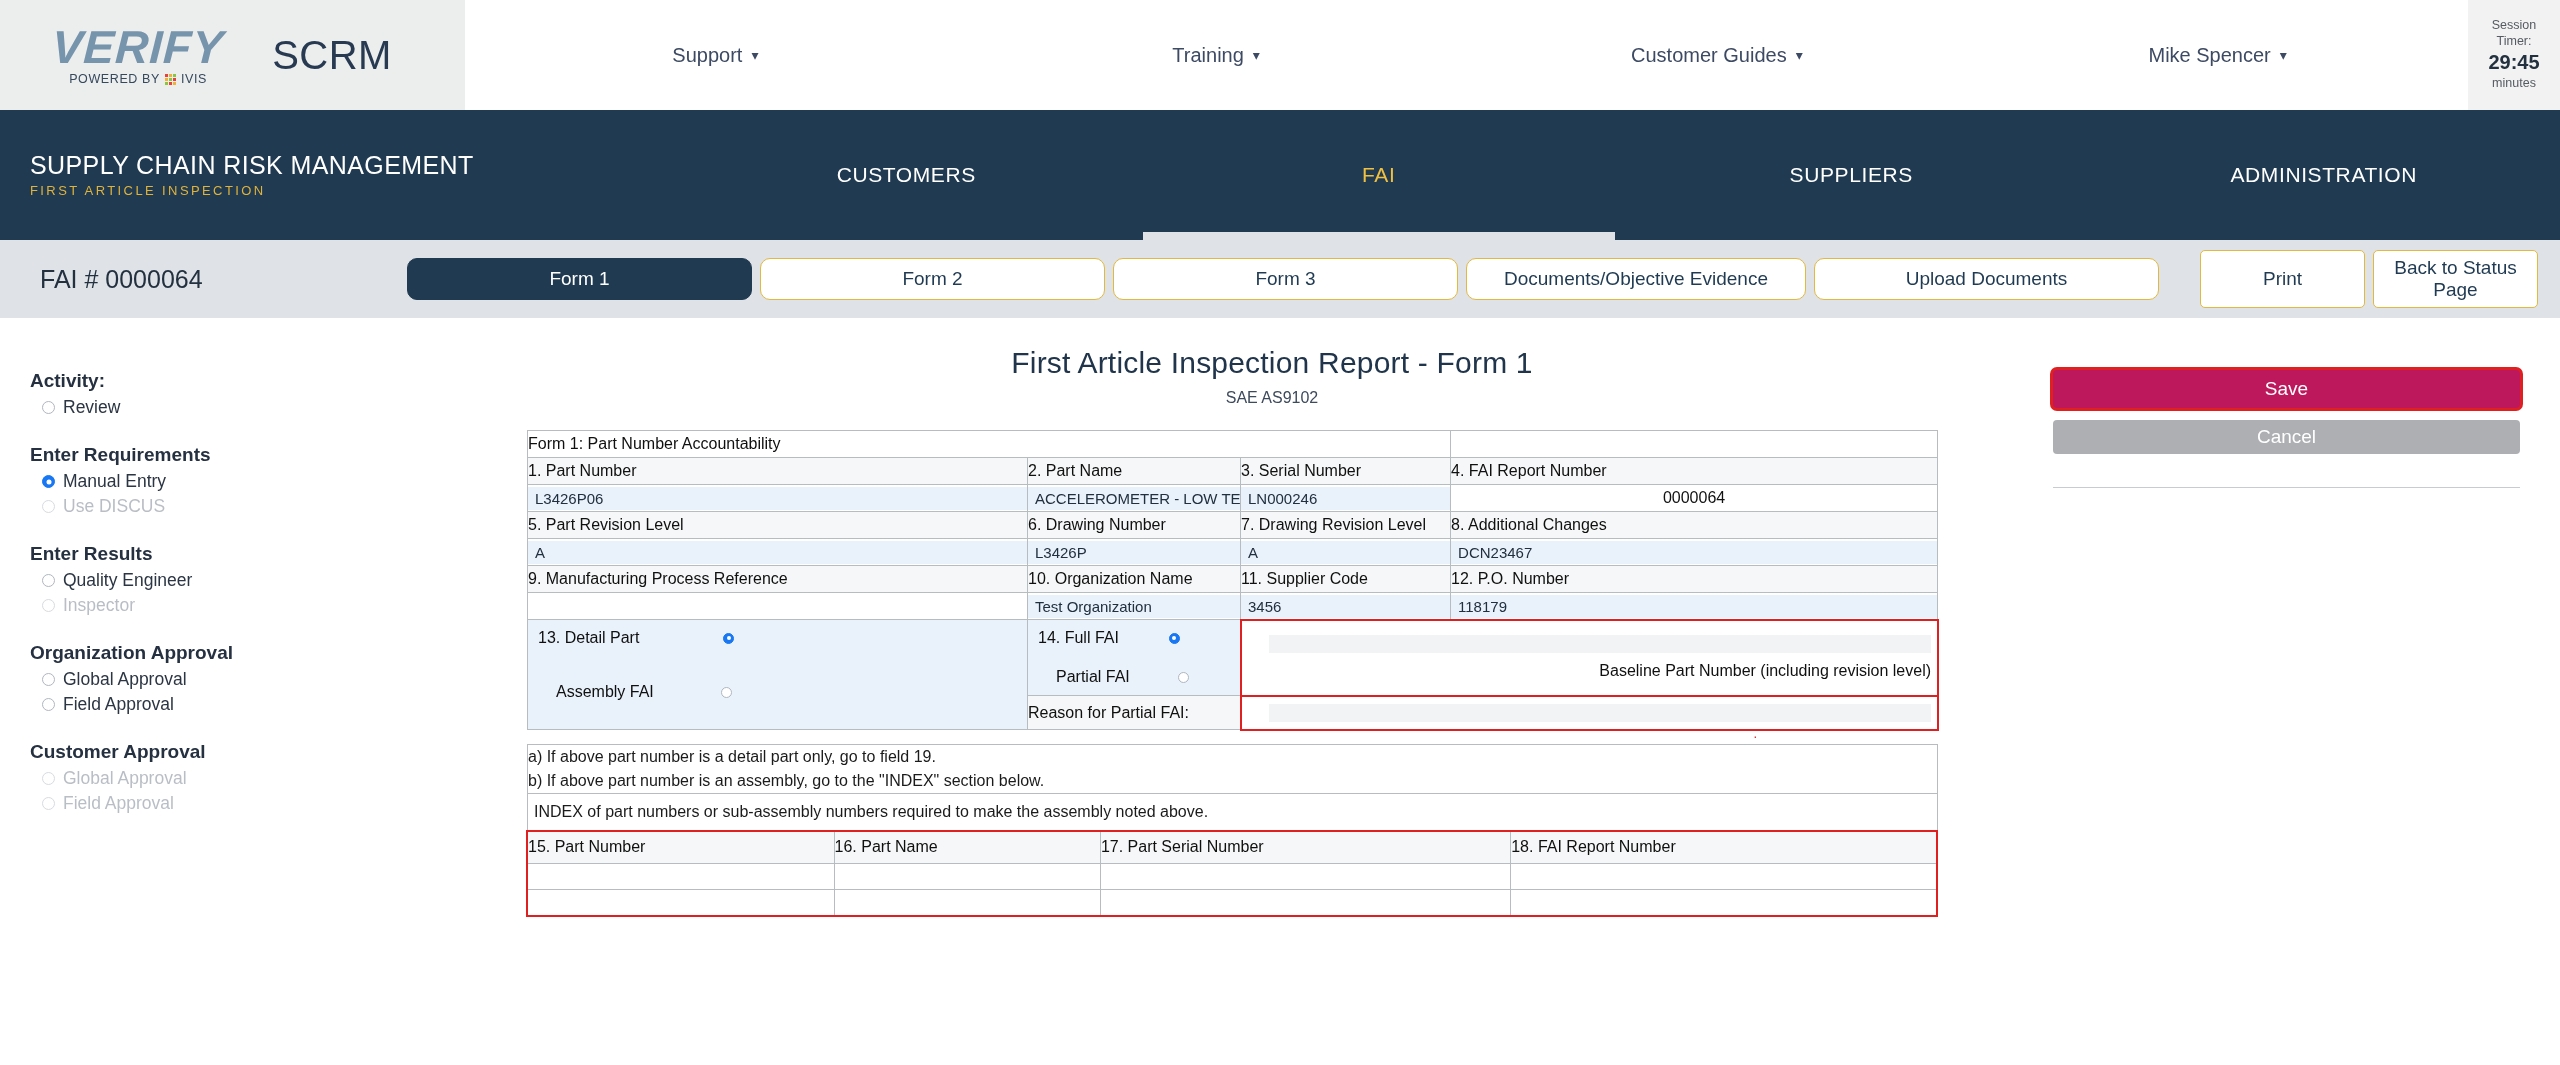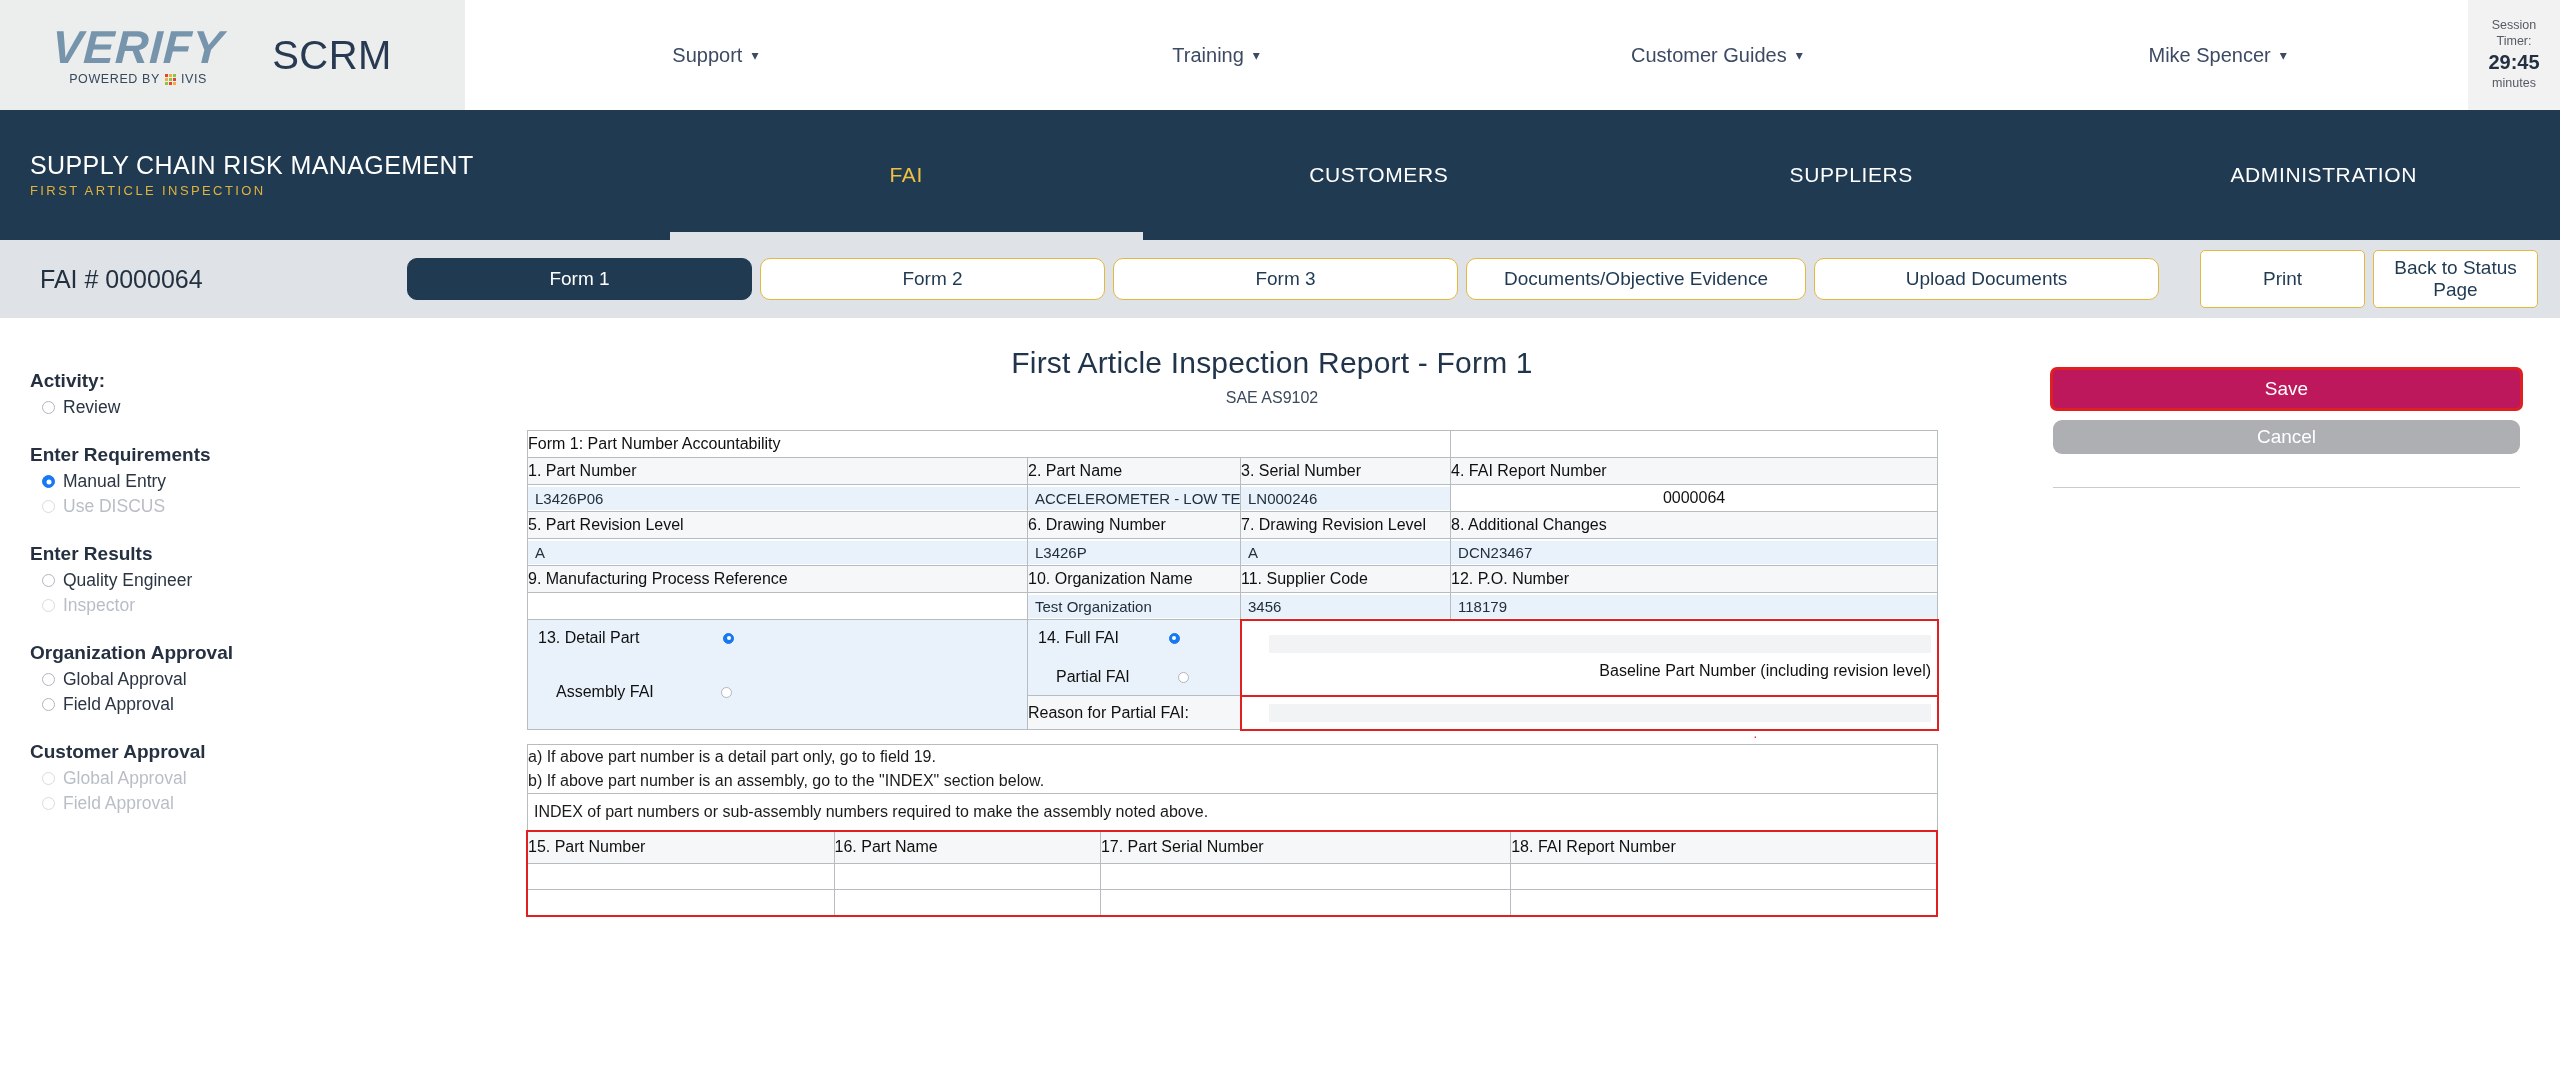--- a/index.html
+++ b/index.html
@@ -300,21 +300,21 @@
     border: none; border-radius: 4px;
     cursor: pointer;
     box-shadow: 0 0 0 3px #e02020;
   }
   .btn-cancel {
     width: 100%; height: 34px;
     background: #adafb2;
     color: #ffffff;
     font-size: 19px;
     display: flex; align-items: center; justify-content: center;
-    border: none; border-radius: 9px;
+    border: none; border-radius: 4px;
     margin-top: 12px;
     cursor: pointer;
   }
   .divider { height: 1px; background: #c8cbcf; margin-top: 33px; }
 </style>
 </head>
 <body>
 
 <div class="topbar">
   <div class="logo-zone">
@@ -365,22 +365,22 @@
     <div class="sess-unit">minutes</div>
   </div>
 </div>
 
 <div class="navybar">
   <div class="navy-brand">
     <div class="nb-title">SUPPLY CHAIN RISK MANAGEMENT</div>
     <div class="nb-sub">FIRST ARTICLE INSPECTION</div>
   </div>
   <div class="navy-links">
+    <div class="navy-link">CUSTOMERS</div>
     <div class="navy-link active">FAI</div>
-    <div class="navy-link">CUSTOMERS</div>
     <div class="navy-link">SUPPLIERS</div>
     <div class="navy-link">ADMINISTRATION</div>
   </div>
 </div>
 
 <div class="tabrow">
   <div class="fai-number">FAI # 0000064</div>
   <div class="tab-btns">
     <div class="tab-btn active tab-w1">Form 1</div>
     <div class="tab-btn tab-w2">Form 2</div>

